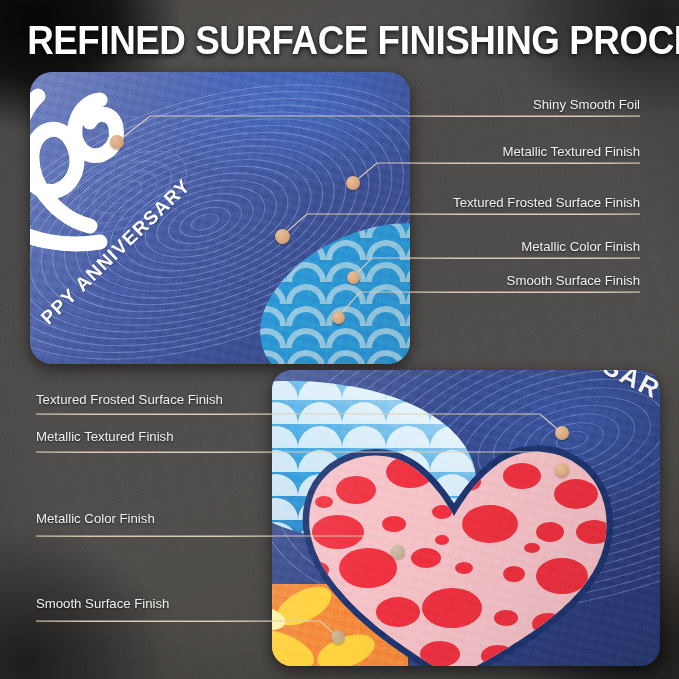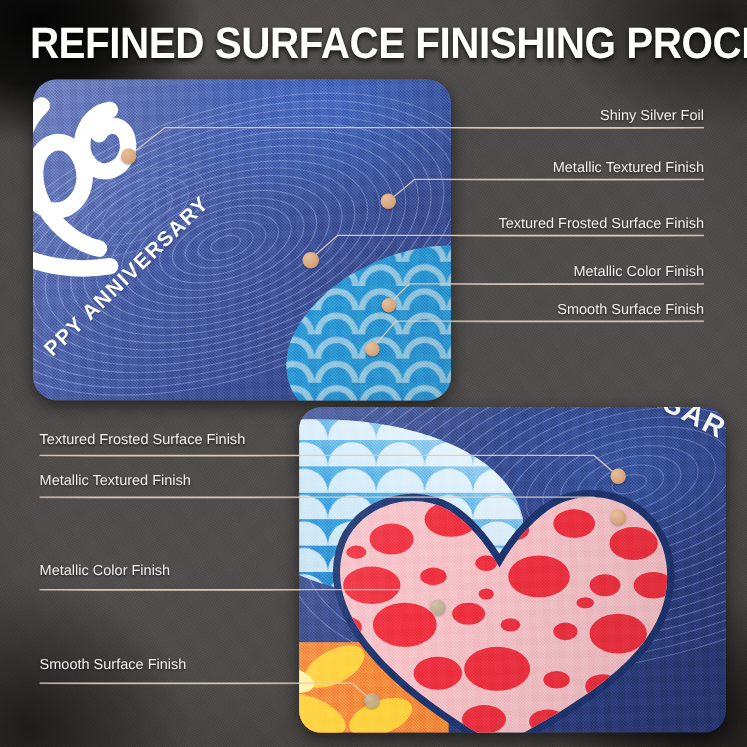--- a/index.html
+++ b/index.html
@@ -310,21 +310,21 @@
       <path d="M338 317 L360 292 L640 292"></path>
     </g>
   </svg>
 
   <div class="dot" style="left:110px;top:135px;width:14px;height:14px;"></div>
   <div class="dot" style="left:346px;top:176px;width:14px;height:14px;"></div>
   <div class="dot" style="left:275px;top:229px;width:15px;height:15px;"></div>
   <div class="dot" style="left:347px;top:271px;width:13px;height:13px;"></div>
   <div class="dot" style="left:332px;top:311px;width:13px;height:13px;"></div>
 
-  <div class="lbl r" style="left:380px;top:97px;width:260px;">Shiny Silver Foil</div>
+  <div class="lbl r" style="left:380px;top:97px;width:260px;">Shiny Smooth Foil</div>
   <div class="rule" style="left:405px;top:116px;width:235px;"></div>
 
   <div class="lbl r" style="left:380px;top:144px;width:260px;">Metallic Textured Finish</div>
   <div class="rule" style="left:405px;top:163px;width:235px;"></div>
 
   <div class="lbl r" style="left:380px;top:195px;width:260px;">Textured Frosted Surface Finish</div>
   <div class="rule" style="left:405px;top:214px;width:235px;"></div>
 
   <div class="lbl r" style="left:380px;top:239px;width:260px;">Metallic Color Finish</div>
   <div class="rule" style="left:405px;top:258px;width:235px;"></div>

